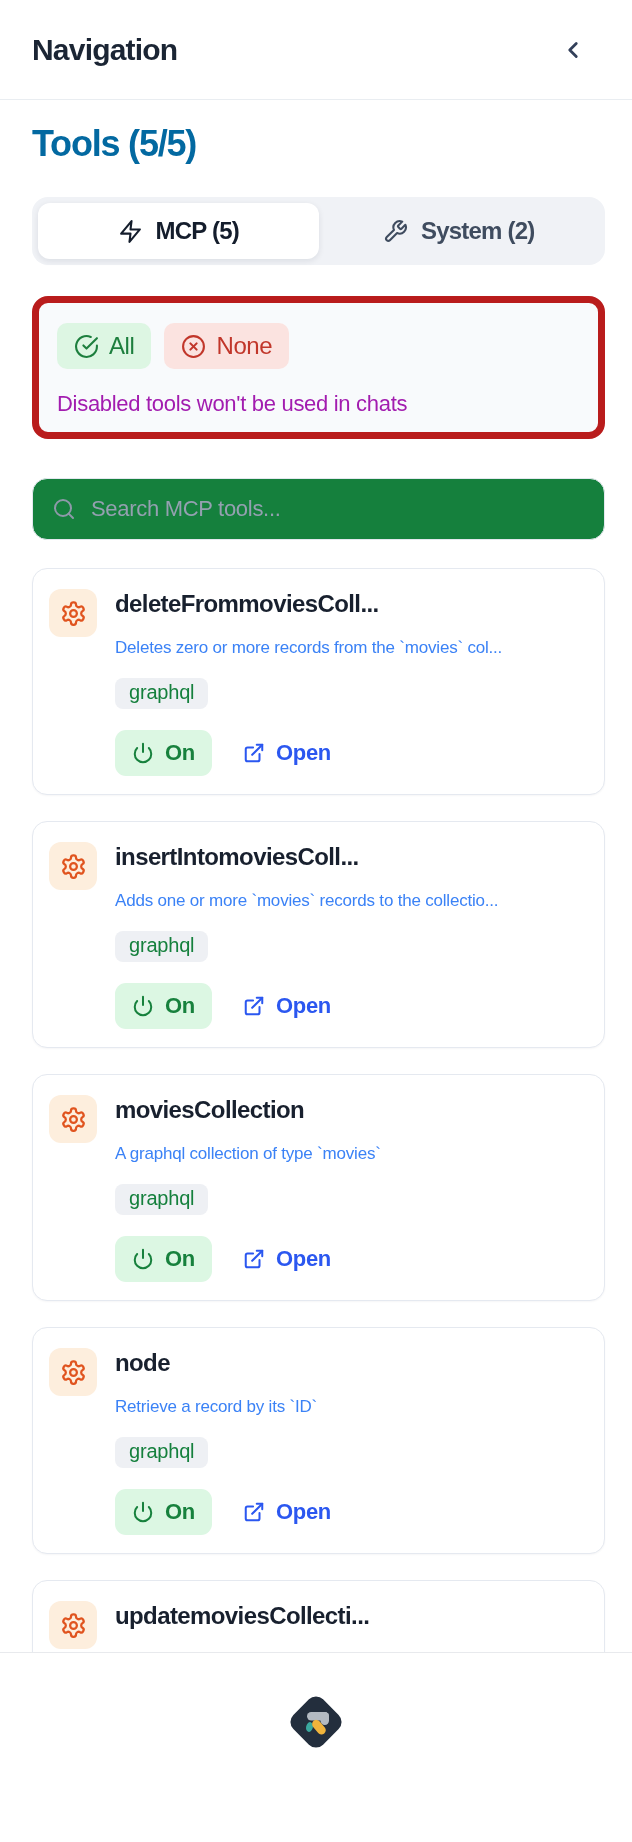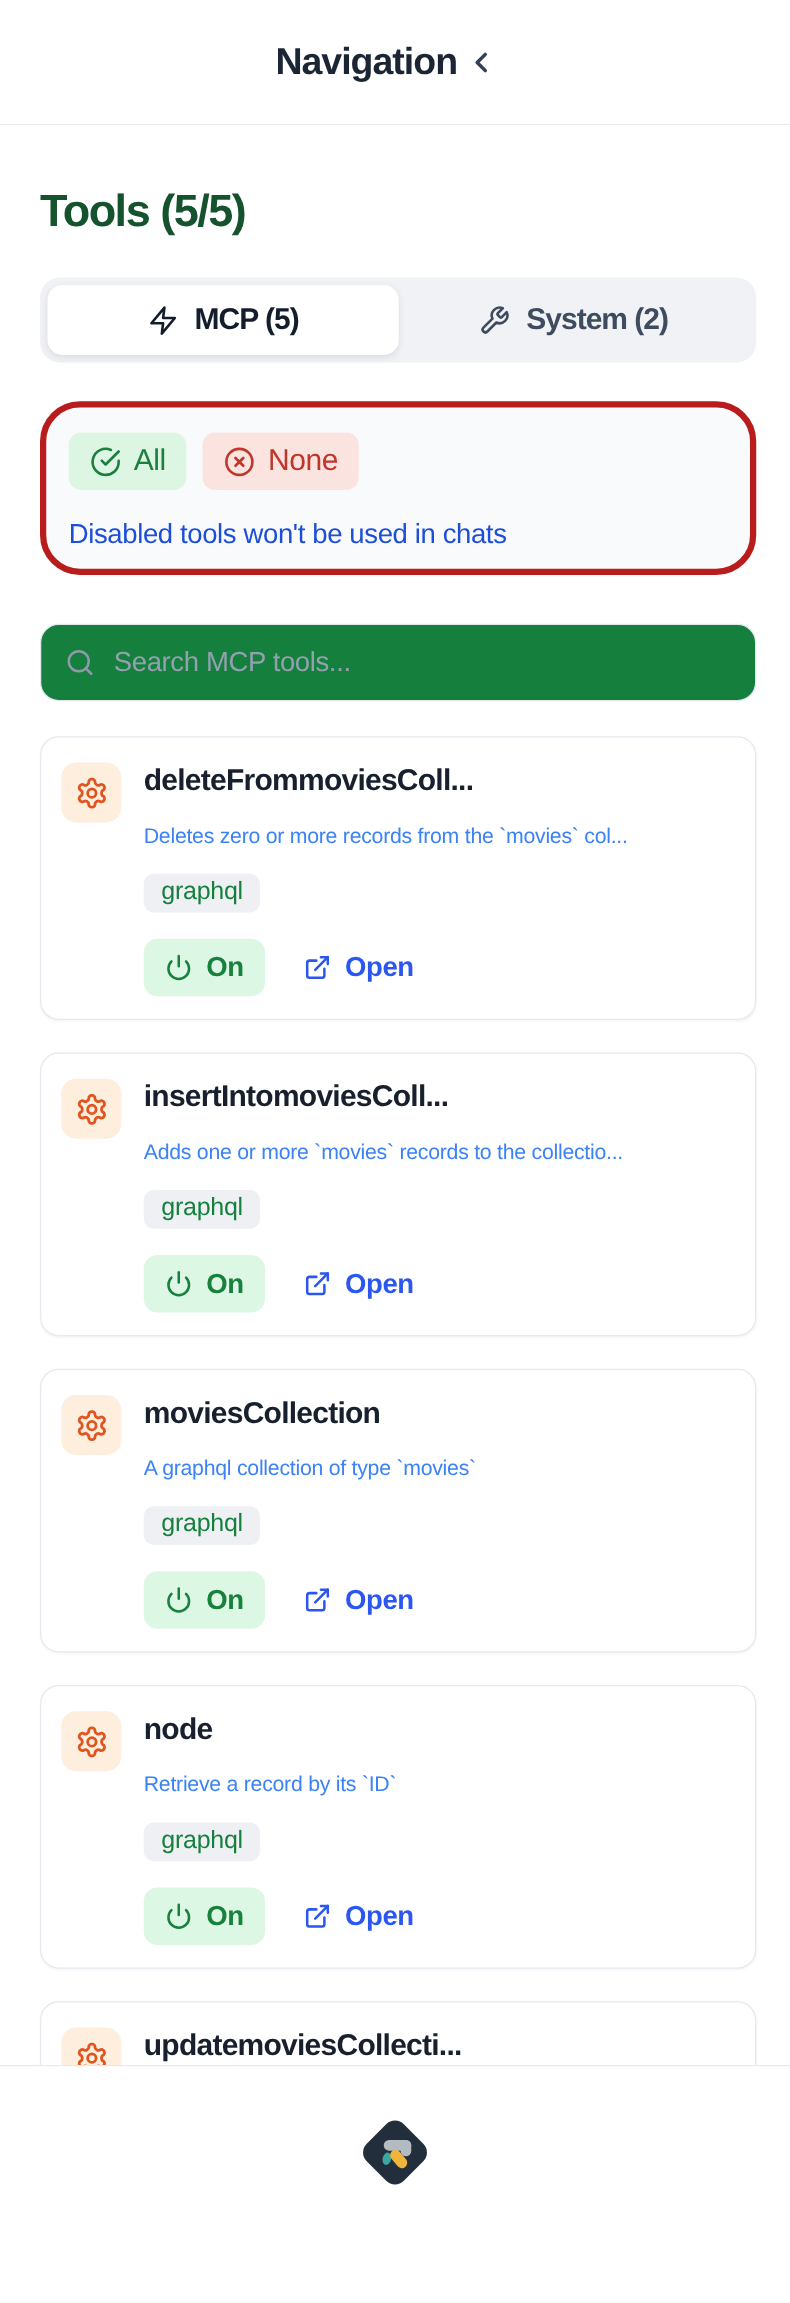--- a/index.html
+++ b/index.html
@@ -6,60 +6,60 @@
   html,body { background:#eef0f3; }
   body { font-family:"Liberation Sans", sans-serif; -webkit-font-smoothing:antialiased; }
 
   .panel{
     position:relative; width:632px; height:1842px; margin:0 auto;
     background:#ffffff; overflow:hidden; letter-spacing:-0.2px;
   }
 
   
   .hdr{
-    height:100px; display:flex; align-items:center; justify-content:center;
+    height:100px; display:flex; align-items:center; justify-content:space-between;
     padding:0 40px 0 32px; border-bottom:1px solid #e9edf1; background:#fff;
   }
   .hdr-title{ font-size:30px; font-weight:700; color:#1b2534; letter-spacing:-0.8px; }
   .collapse-btn{
     background:none; border:none; cursor:pointer; color:#33405a;
     display:flex; align-items:center; justify-content:center; padding:6px;
   }
   .collapse-btn svg{ width:26px; height:26px; }
 
   
   .content{ padding:0 27px 0 32px; }
-  .tools-heading{ margin-top:48px; font-size:36px; font-weight:700; color:#14532d; letter-spacing:-1.2px; }
+  .tools-heading{ margin-top:23px; font-size:36px; font-weight:700; color:#0369a1; letter-spacing:-1.2px; }
 
   .tabs{
     margin-top:32px; height:68px; background:#f0f2f6; border-radius:16px;
     padding:6px; display:flex;
   }
   .tab{
     flex:1; display:flex; align-items:center; justify-content:center; gap:13px;
     font-family:inherit; font-size:24px; font-weight:700; letter-spacing:-0.8px;
     color:#3f4c5f; background:transparent; border:none; border-radius:12px; cursor:pointer;
   }
   .tab.active{ background:#ffffff; color:#141d2c; box-shadow:0 2px 6px rgba(16,24,40,.09); }
   .tab svg{ width:25px; height:25px; }
 
   .bulk{
-    margin-top:31px; border:5px solid #b91c1c; background:#f8fafc;
-    border-radius:32px; padding:20px 18px 15px;
+    margin-top:31px; border:7px solid #b91c1c; background:#f8fafc;
+    border-radius:16px; padding:20px 18px 15px;
   }
   .bulk-row{ display:flex; gap:13px; }
   .pill-btn{
     display:inline-flex; align-items:center; gap:10px; height:46px; padding:0 17px;
     border:none; border-radius:10px; font-family:inherit; font-size:24px; font-weight:500;
     letter-spacing:-0.4px; cursor:pointer;
   }
   .pill-btn svg{ width:25px; height:25px; }
   .btn-all{ background:#ddf6e3; color:#1d7f3e; }
   .btn-none{ background:#fbe3e0; color:#c1362a; }
-  .bulk-hint{ margin-top:22px; font-size:22px; color:#1d4ed8; letter-spacing:-0.3px; }
+  .bulk-hint{ margin-top:22px; font-size:22px; color:#a21caf; letter-spacing:-0.3px; }
 
   .search{
     margin-top:39px; height:62px; border:1px solid #e3e8ef; border-radius:15px;
     background:#15803d; display:flex; align-items:center; gap:15px; padding:0 19px;
   }
   .search svg{ width:24px; height:24px; color:#8e99a9; flex:none; }
   .search input{
     border:none; outline:none; width:100%; font-family:inherit; font-size:22px;
     color:#1b2534; letter-spacing:-0.3px; background:transparent;
   }

